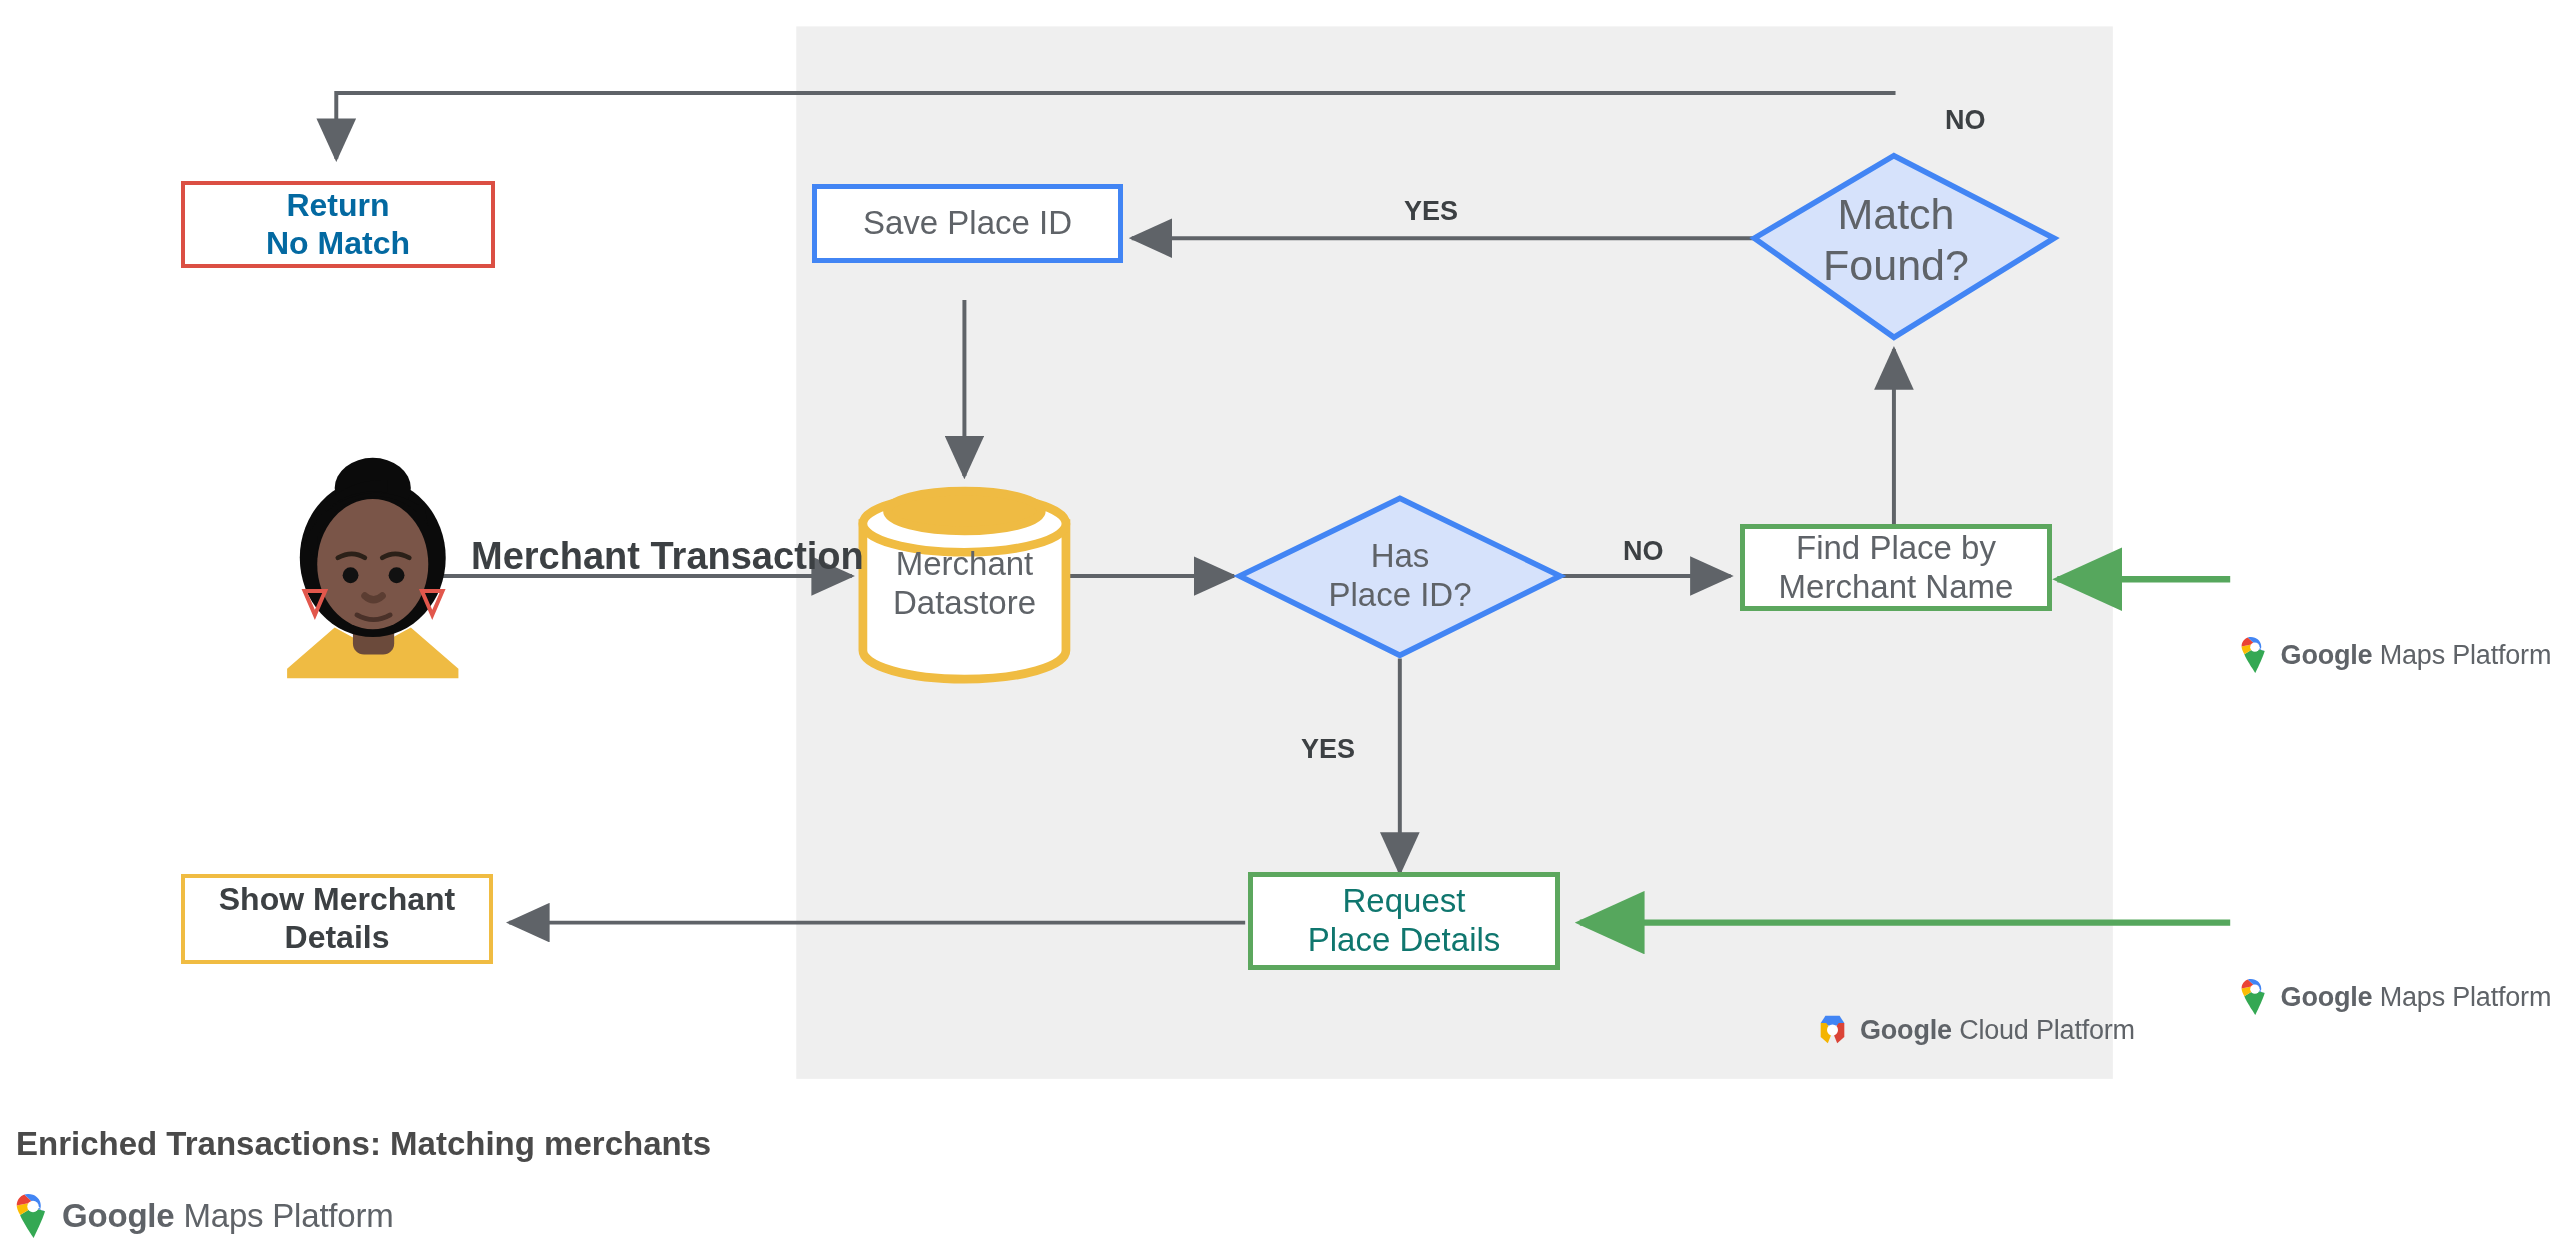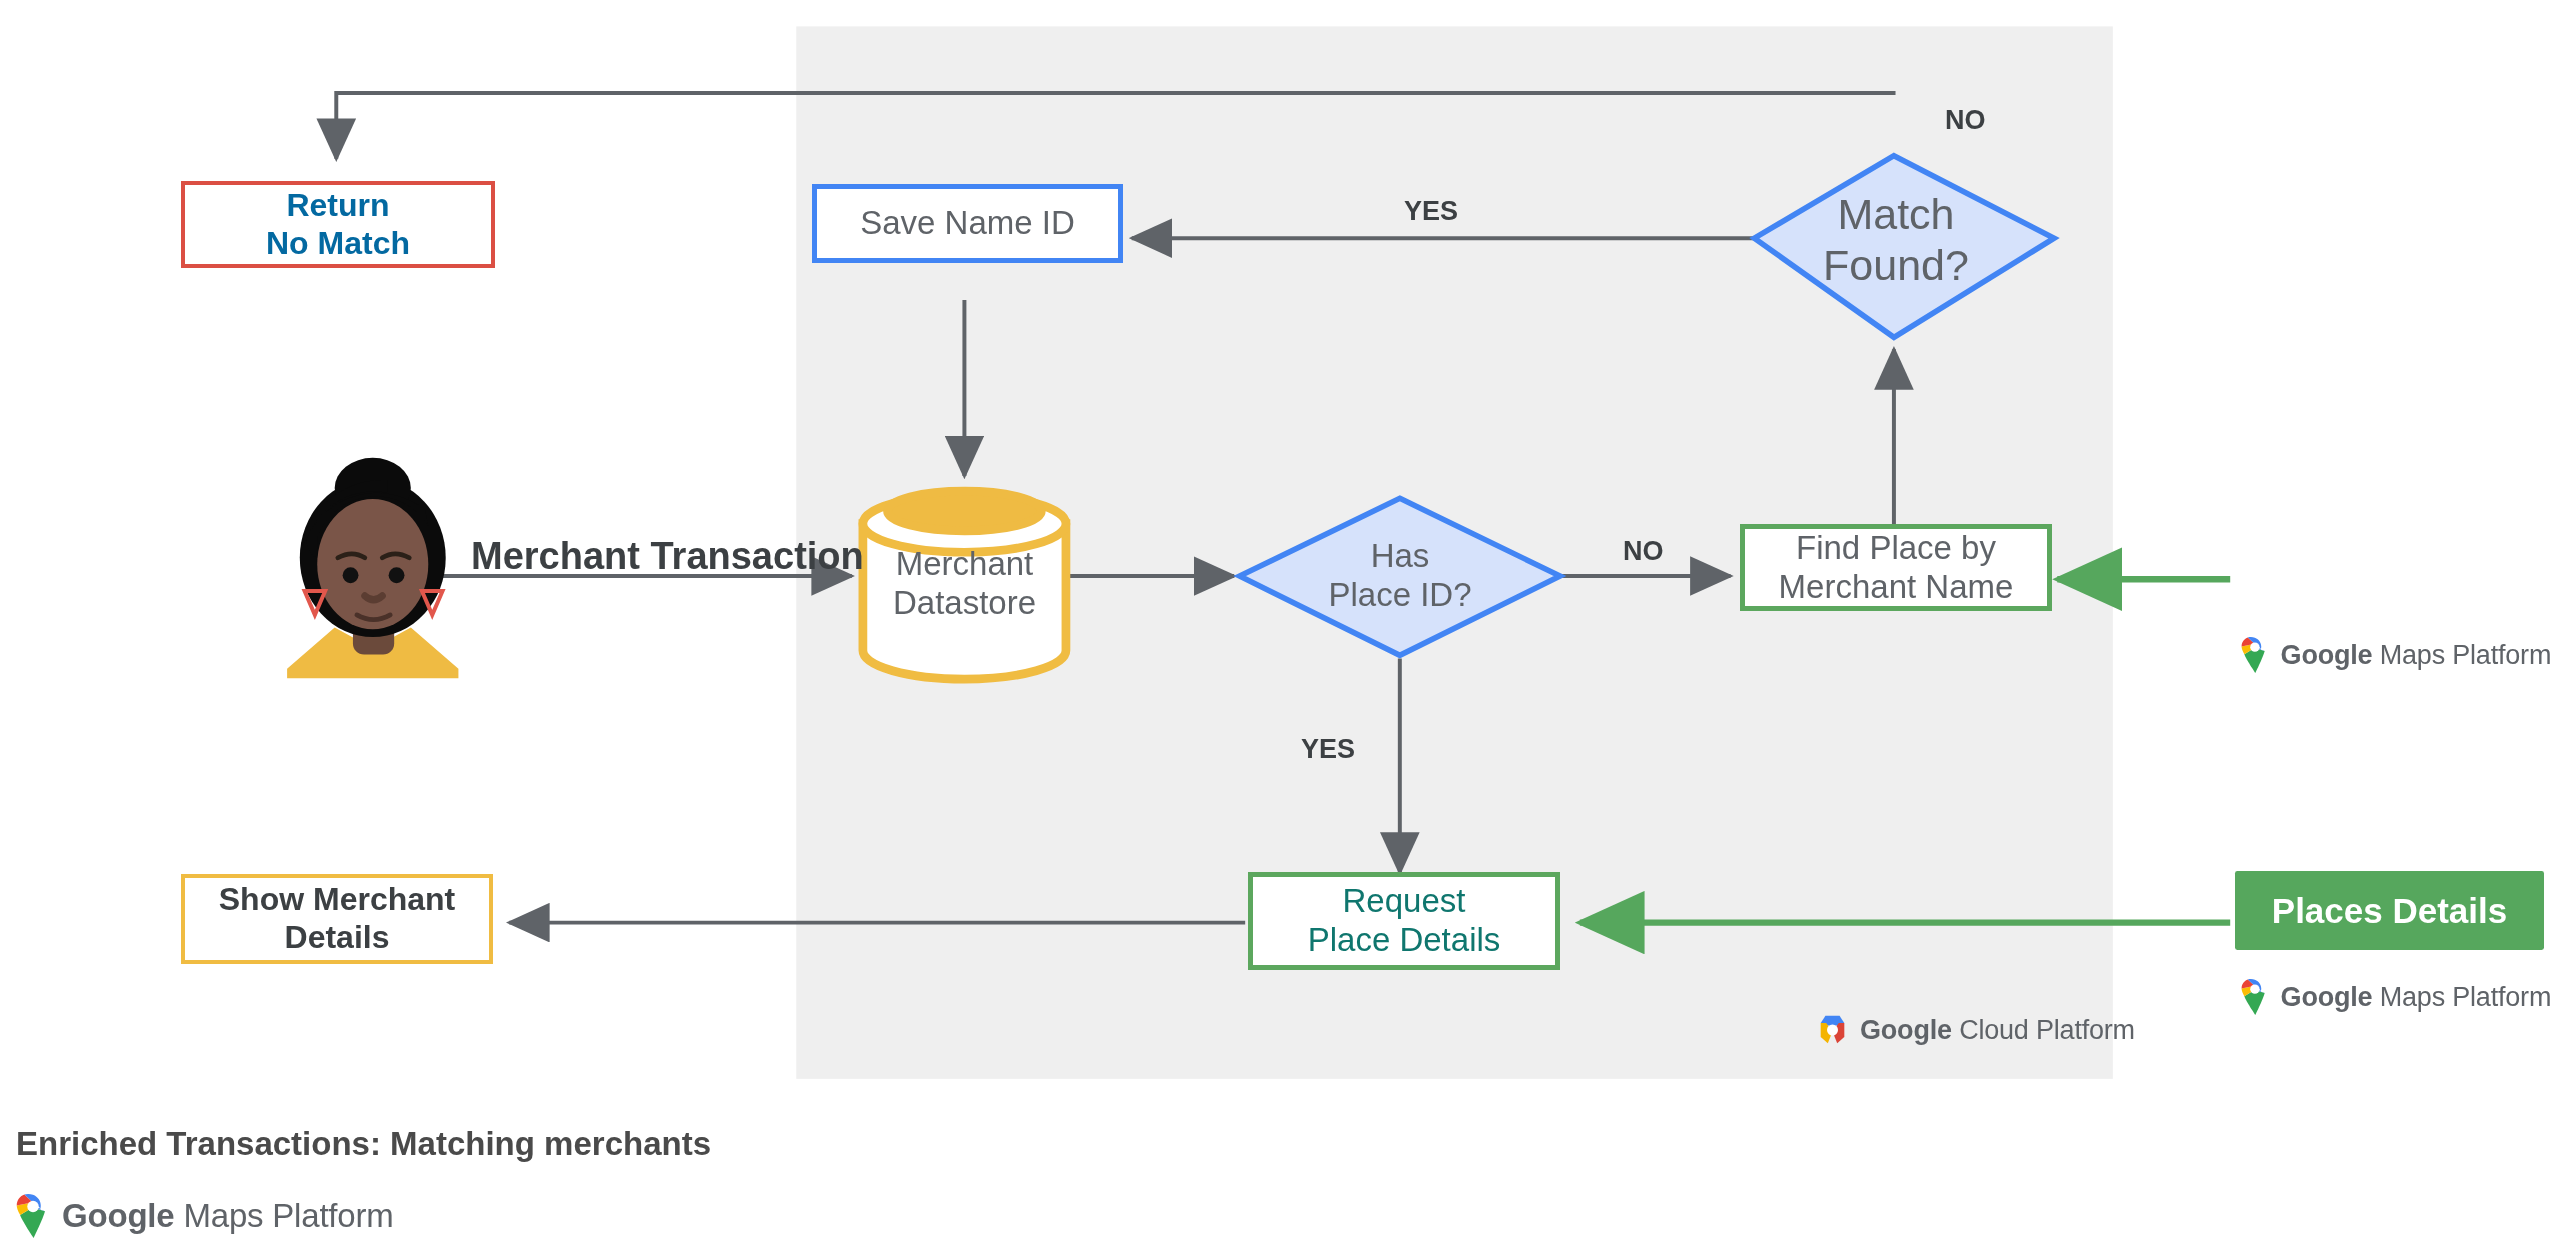--- a/index.html
+++ b/index.html
@@ -141,21 +141,21 @@
 
   <div class="box box-return" style="left:181px;top:181px;width:314px;height:87px;">
     <span>
       <span class="nlabel-line">Return</span>
       <span class="nlabel-line">No Match</span>
     </span>
   </div>
 
   <div class="box box-save" style="left:812px;top:184px;width:311px;height:79px;">
     <span>
-      <span class="nlabel-line">Save Name ID</span>
+      <span class="nlabel-line">Save Place ID</span>
     </span>
   </div>
 
   <div class="box box-find" style="left:1740px;top:524px;width:312px;height:87px;">
     <span>
       <span class="nlabel-line">Find Place by</span>
       <span class="nlabel-line">Merchant Name</span>
     </span>
   </div>
 
@@ -203,23 +203,20 @@
       <path d="M8.5 0.6 C10.8 -0.2 14.5 -0.2 17.4 0.9 C24 3.4 26.5 9.5 25.3 14.8 L18 9.5 Z" fill="#4285F4"></path>
       <path d="M25.3 14.8 C25 16 24.6 17 30 18 L17 14 Z" fill="#4285F4"></path>
       <circle cx="17.5" cy="13" r="6" fill="#ffffff"></circle>
     </svg>
     <span class="words">
       <b>Google</b>
       <span>Maps Platform</span>
     </span>
   </div>
 
-  <div class="api-box" style="left:2235px;top:871px;width:309px;height:79px;">
-    <span>Places Details</span>
-  </div>
 
   <div class="gmp-lockup" style="left:2241px;top:979px;">
     <svg width="28.6" height="36" viewBox="0 0 36 46">
       <path d="M18 46 C18 46 6 28 4 22 L17 14 L30 18 C28 26 18 46 18 46 Z" fill="#34A853"></path>
       <path d="M4 22 C1.5 17.5 0.5 14 0.5 12 L16 9 L17 14 Z" fill="#FBBC04"></path>
       <path d="M0.5 12 C0.5 6.5 4 2 8.5 0.6 L18 9.5 L16 9 Z" fill="#EA4335"></path>
       <path d="M8.5 0.6 C10.8 -0.2 14.5 -0.2 17.4 0.9 C24 3.4 26.5 9.5 25.3 14.8 L18 9.5 Z" fill="#4285F4"></path>
       <path d="M25.3 14.8 C25 16 24.6 17 30 18 L17 14 Z" fill="#4285F4"></path>
       <circle cx="17.5" cy="13" r="6" fill="#ffffff"></circle>
     </svg>

